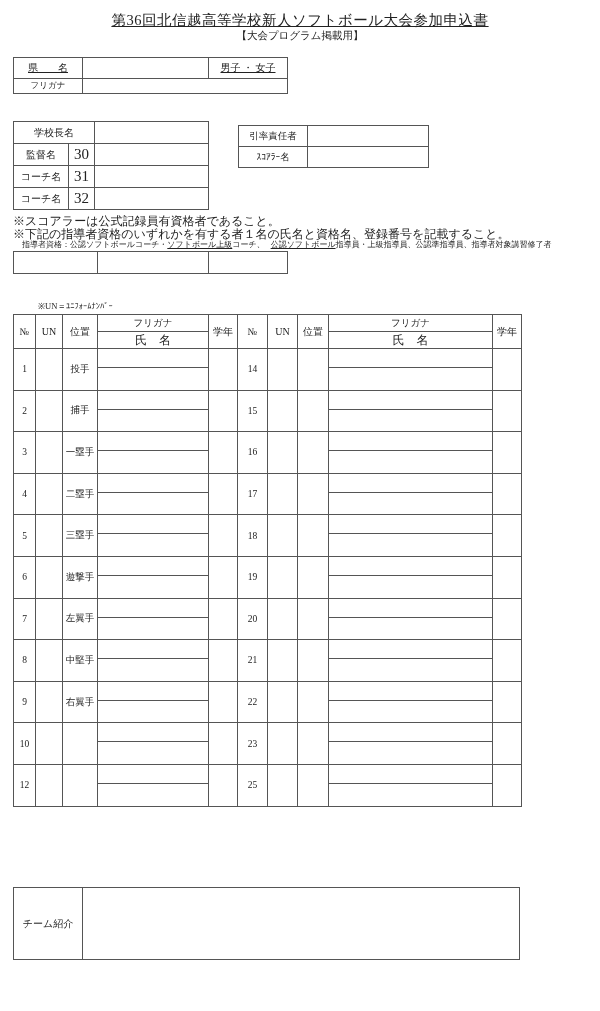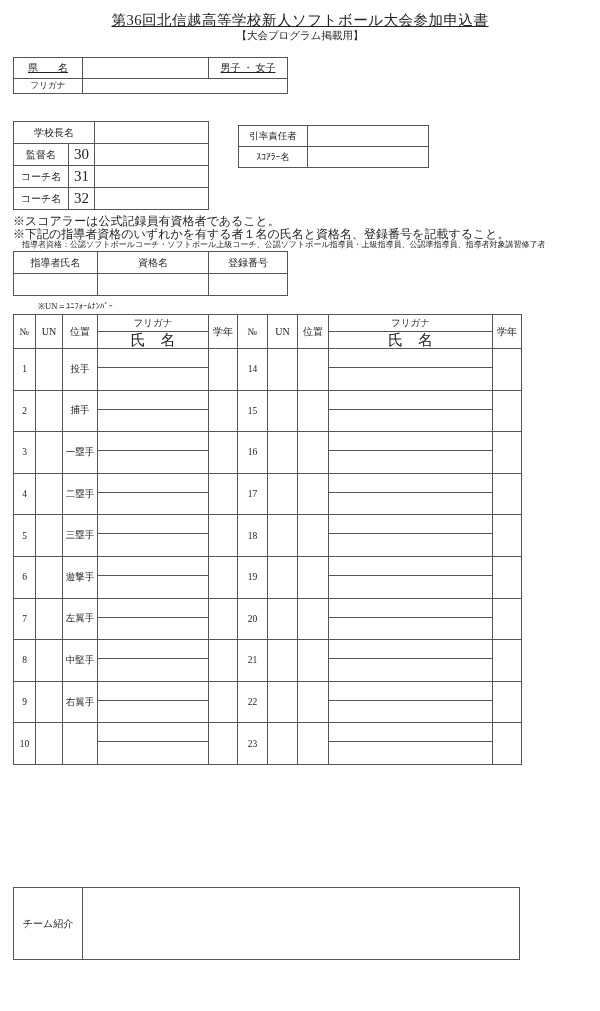--- a/index.html
+++ b/index.html
@@ -40,21 +40,21 @@
   .t-inst{left:13px;top:251px;width:274px;}
   .t-inst td{height:21px;}
   .un-note{left:38px;top:300px;font-size:8.5px;}
   
   .t-roster{left:13px;top:314px;width:508px;}
   .t-roster td{font-size:9.5px;}
   .t-roster thead td{height:33px;font-size:10px;}
   .t-roster tbody td{height:40.6px;}
   .name-head{display:flex;flex-direction:column;width:100%;}
   .name-head .furi{height:16px;line-height:16px;border-bottom:1px solid #555;font-size:9.5px;}
-  .name-head .shimei{height:16px;line-height:17px;font-size:15px;}
+  .name-head .shimei{height:16px;line-height:17px;font-size:12px;}
   td.c-name{vertical-align:top;}
   .furi-div{height:18px;width:100%;border-bottom:1px solid #555;}
   
   .t-intro{left:13px;top:887px;width:506px;}
   .t-intro td{height:71px;}
   .t-intro .lbl{width:69px;font-size:10px;}
 </style>
 </head>
 <body>
 
@@ -121,34 +121,29 @@
   </tr>
   <tr>
     <td class="lbl">ｽｺｱﾗｰ名</td>
     <td></td>
   </tr>
 </tbody>
   </table>
 
 <div class="abs note" style="top:213px;">※スコアラーは公式記録員有資格者であること。</div>
 <div class="abs note" style="top:226px;">※下記の指導者資格のいずれかを有する者１名の氏名と資格名、登録番号を記載すること。</div>
-<div class="abs note3" style="top:239px;"><span>指導者資格：公認ソフトボールコーチ・</span><span style="">ソフトボール上級</span><span>コーチ、</span><span style="">公認ソフトボール</span><span>指導員・上級指導員、公認準指導員、指導者対象講習修了者</span></div>
+<div class="abs note3" style="top:239px;"><span>指導者資格：公認ソフトボールコーチ・</span><span style="text-decoration: underline;">ソフトボール上級</span><span>コーチ、</span><span style="text-decoration: underline; margin-left: 6px;">公認ソフトボール</span><span>指導員・上級指導員、公認準指導員、指導者対象講習修了者</span></div>
 
 <table class="abs t-inst">
   <colgroup>
       <col style="width:84px">
       <col style="width:111px">
       <col style="width:79px">
     </colgroup>
   <tbody>
-      <tr>
-    <td>指導者氏名</td>
-    <td>資格名</td>
-    <td>登録番号</td>
-  </tr>
   <tr>
     <td></td>
     <td></td>
     <td></td>
   </tr>
 </tbody>
   </table>
 
 <div class="abs un-note">※UN＝ﾕﾆﾌｫｰﾑﾅﾝﾊﾞｰ</div>
 
@@ -343,20 +338,36 @@
         </td>
         <td class="c-grade"></td>
         <td class="c-no">23</td>
         <td class="c-un"></td>
         <td class="c-pos"></td>
         <td class="c-name">
           <div class="furi-div"></div>
         </td>
         <td class="c-grade"></td>
       </tr>
+      <tr>
+        <td class="c-no">12</td>
+        <td class="c-un"></td>
+        <td class="c-pos"></td>
+        <td class="c-name">
+          <div class="furi-div"></div>
+        </td>
+        <td class="c-grade"></td>
+        <td class="c-no">25</td>
+        <td class="c-un"></td>
+        <td class="c-pos"></td>
+        <td class="c-name">
+          <div class="furi-div"></div>
+        </td>
+        <td class="c-grade"></td>
+      </tr>
     </tbody>
 </table>
 
 <table class="abs t-intro">
   <colgroup>
       <col style="width:69px">
       <col style="width:437px">
     </colgroup>
   <tbody>
       <tr>

